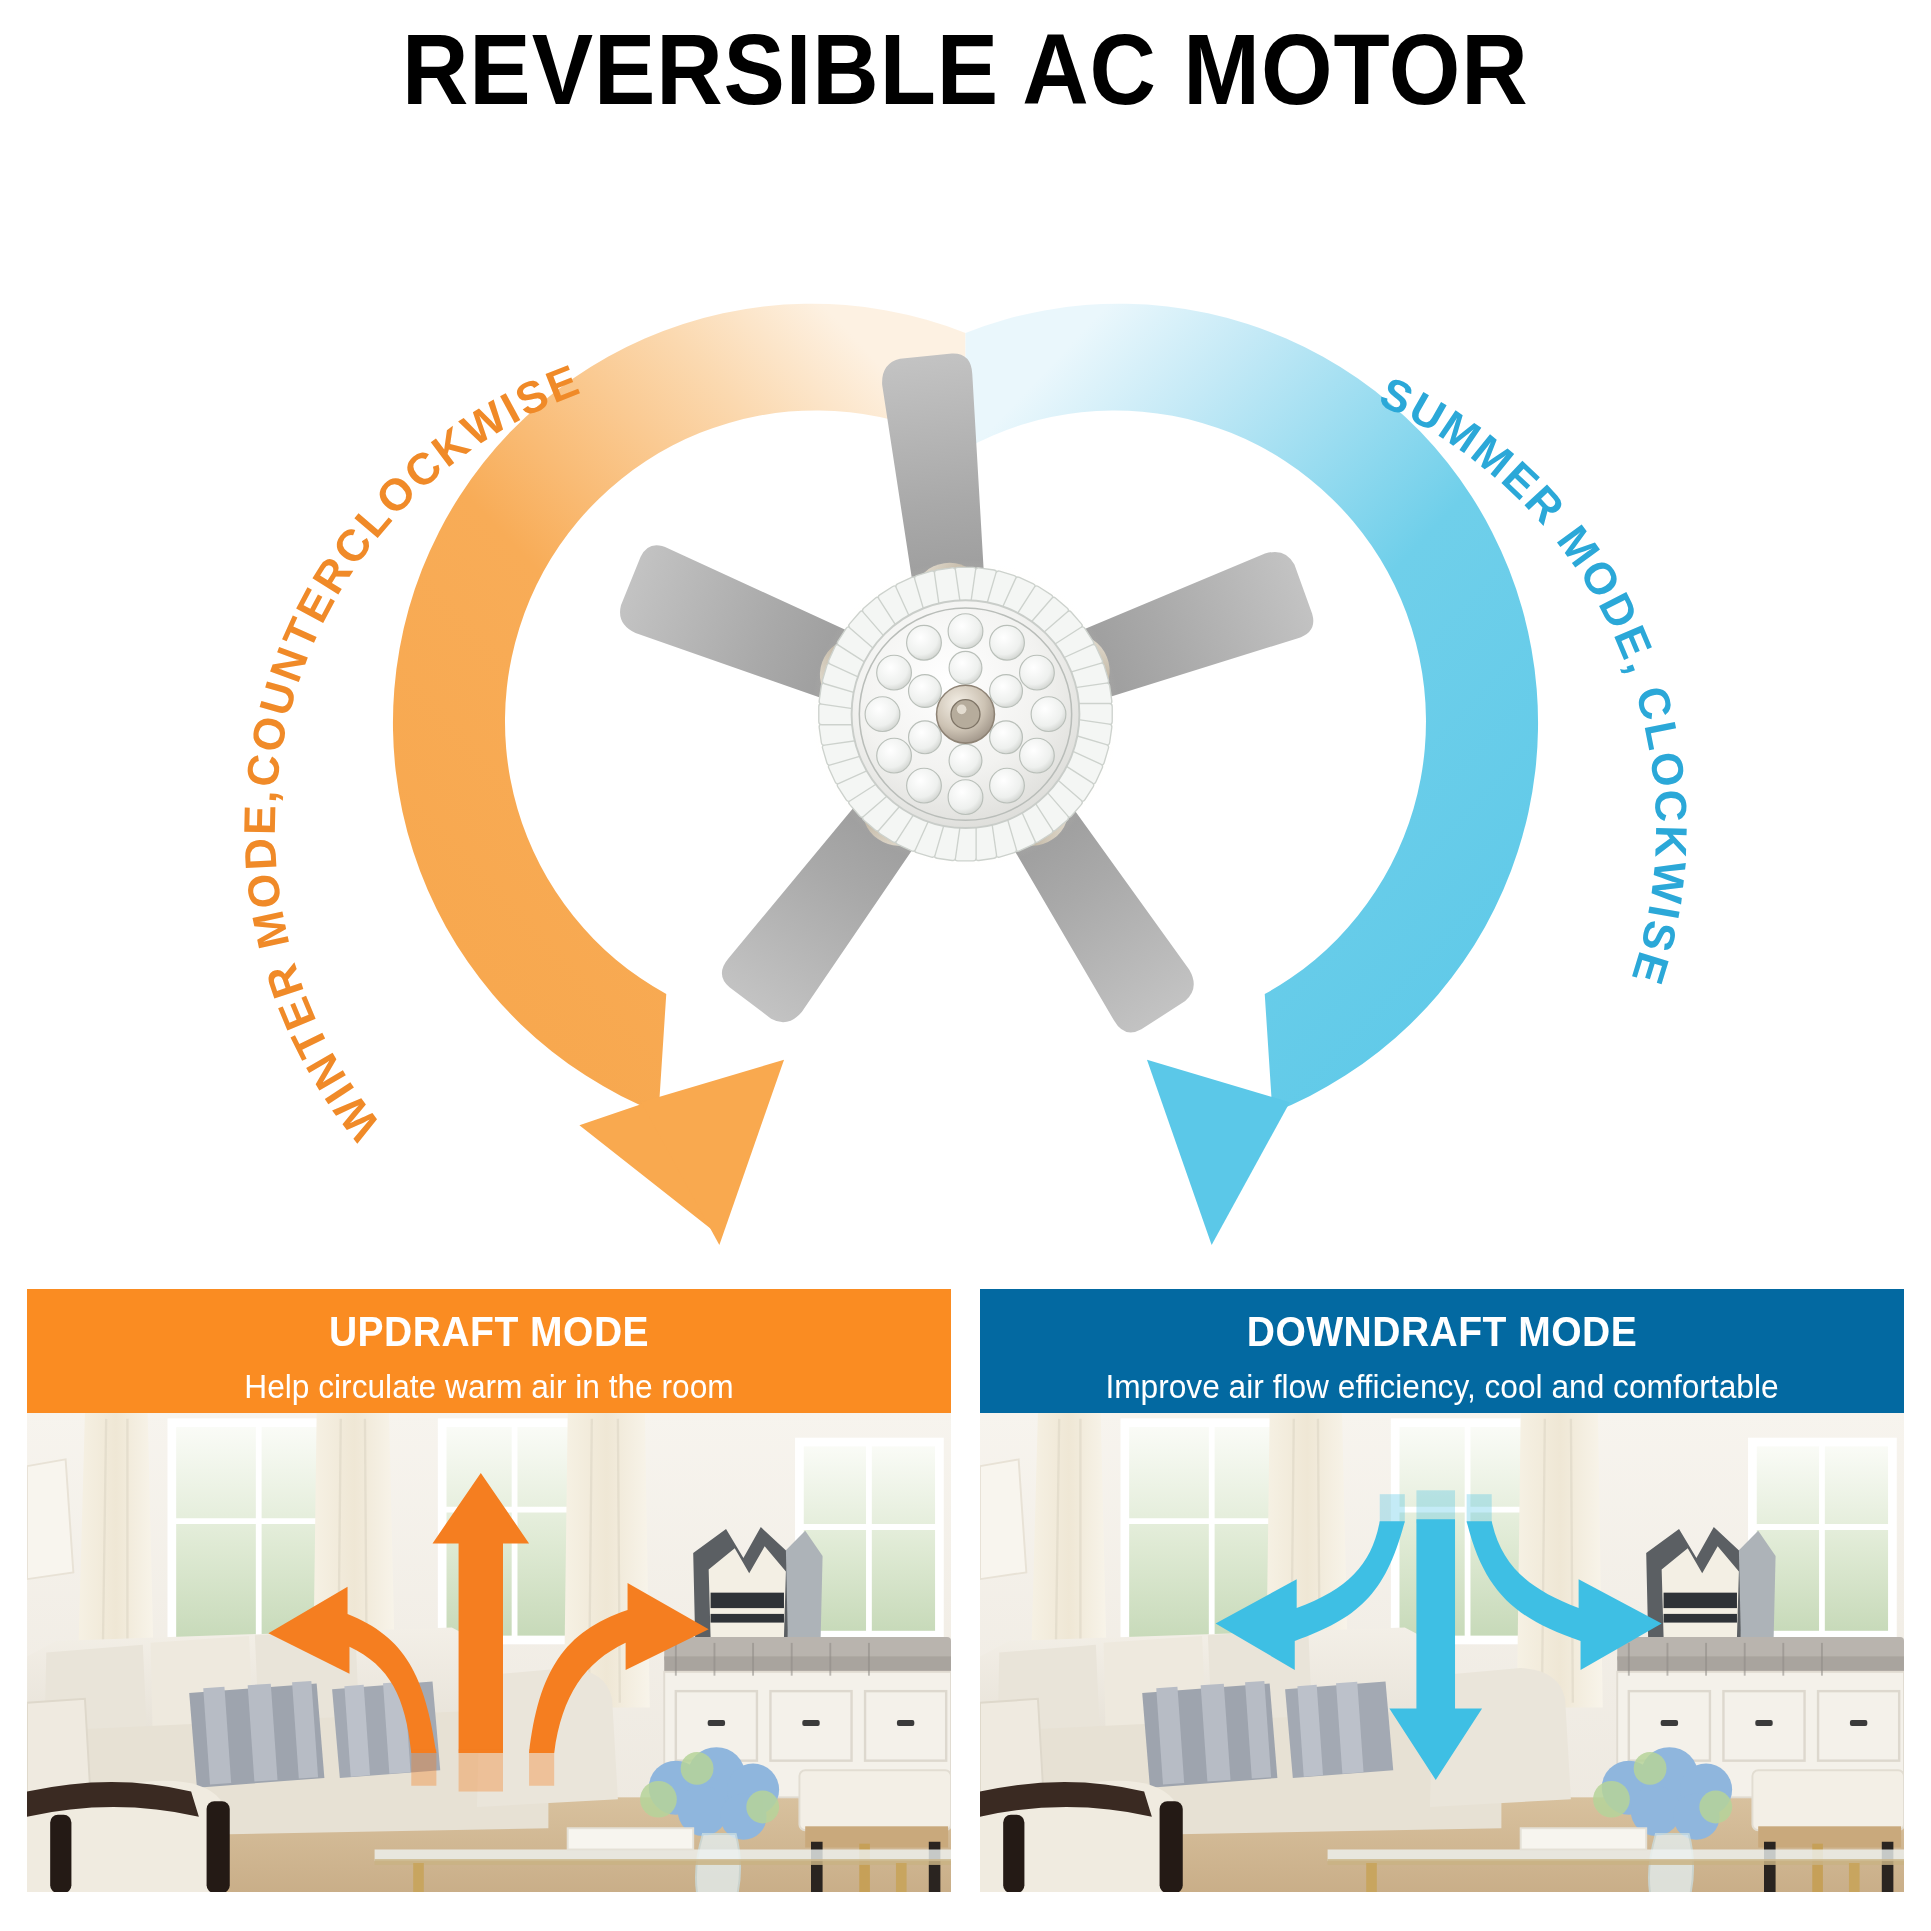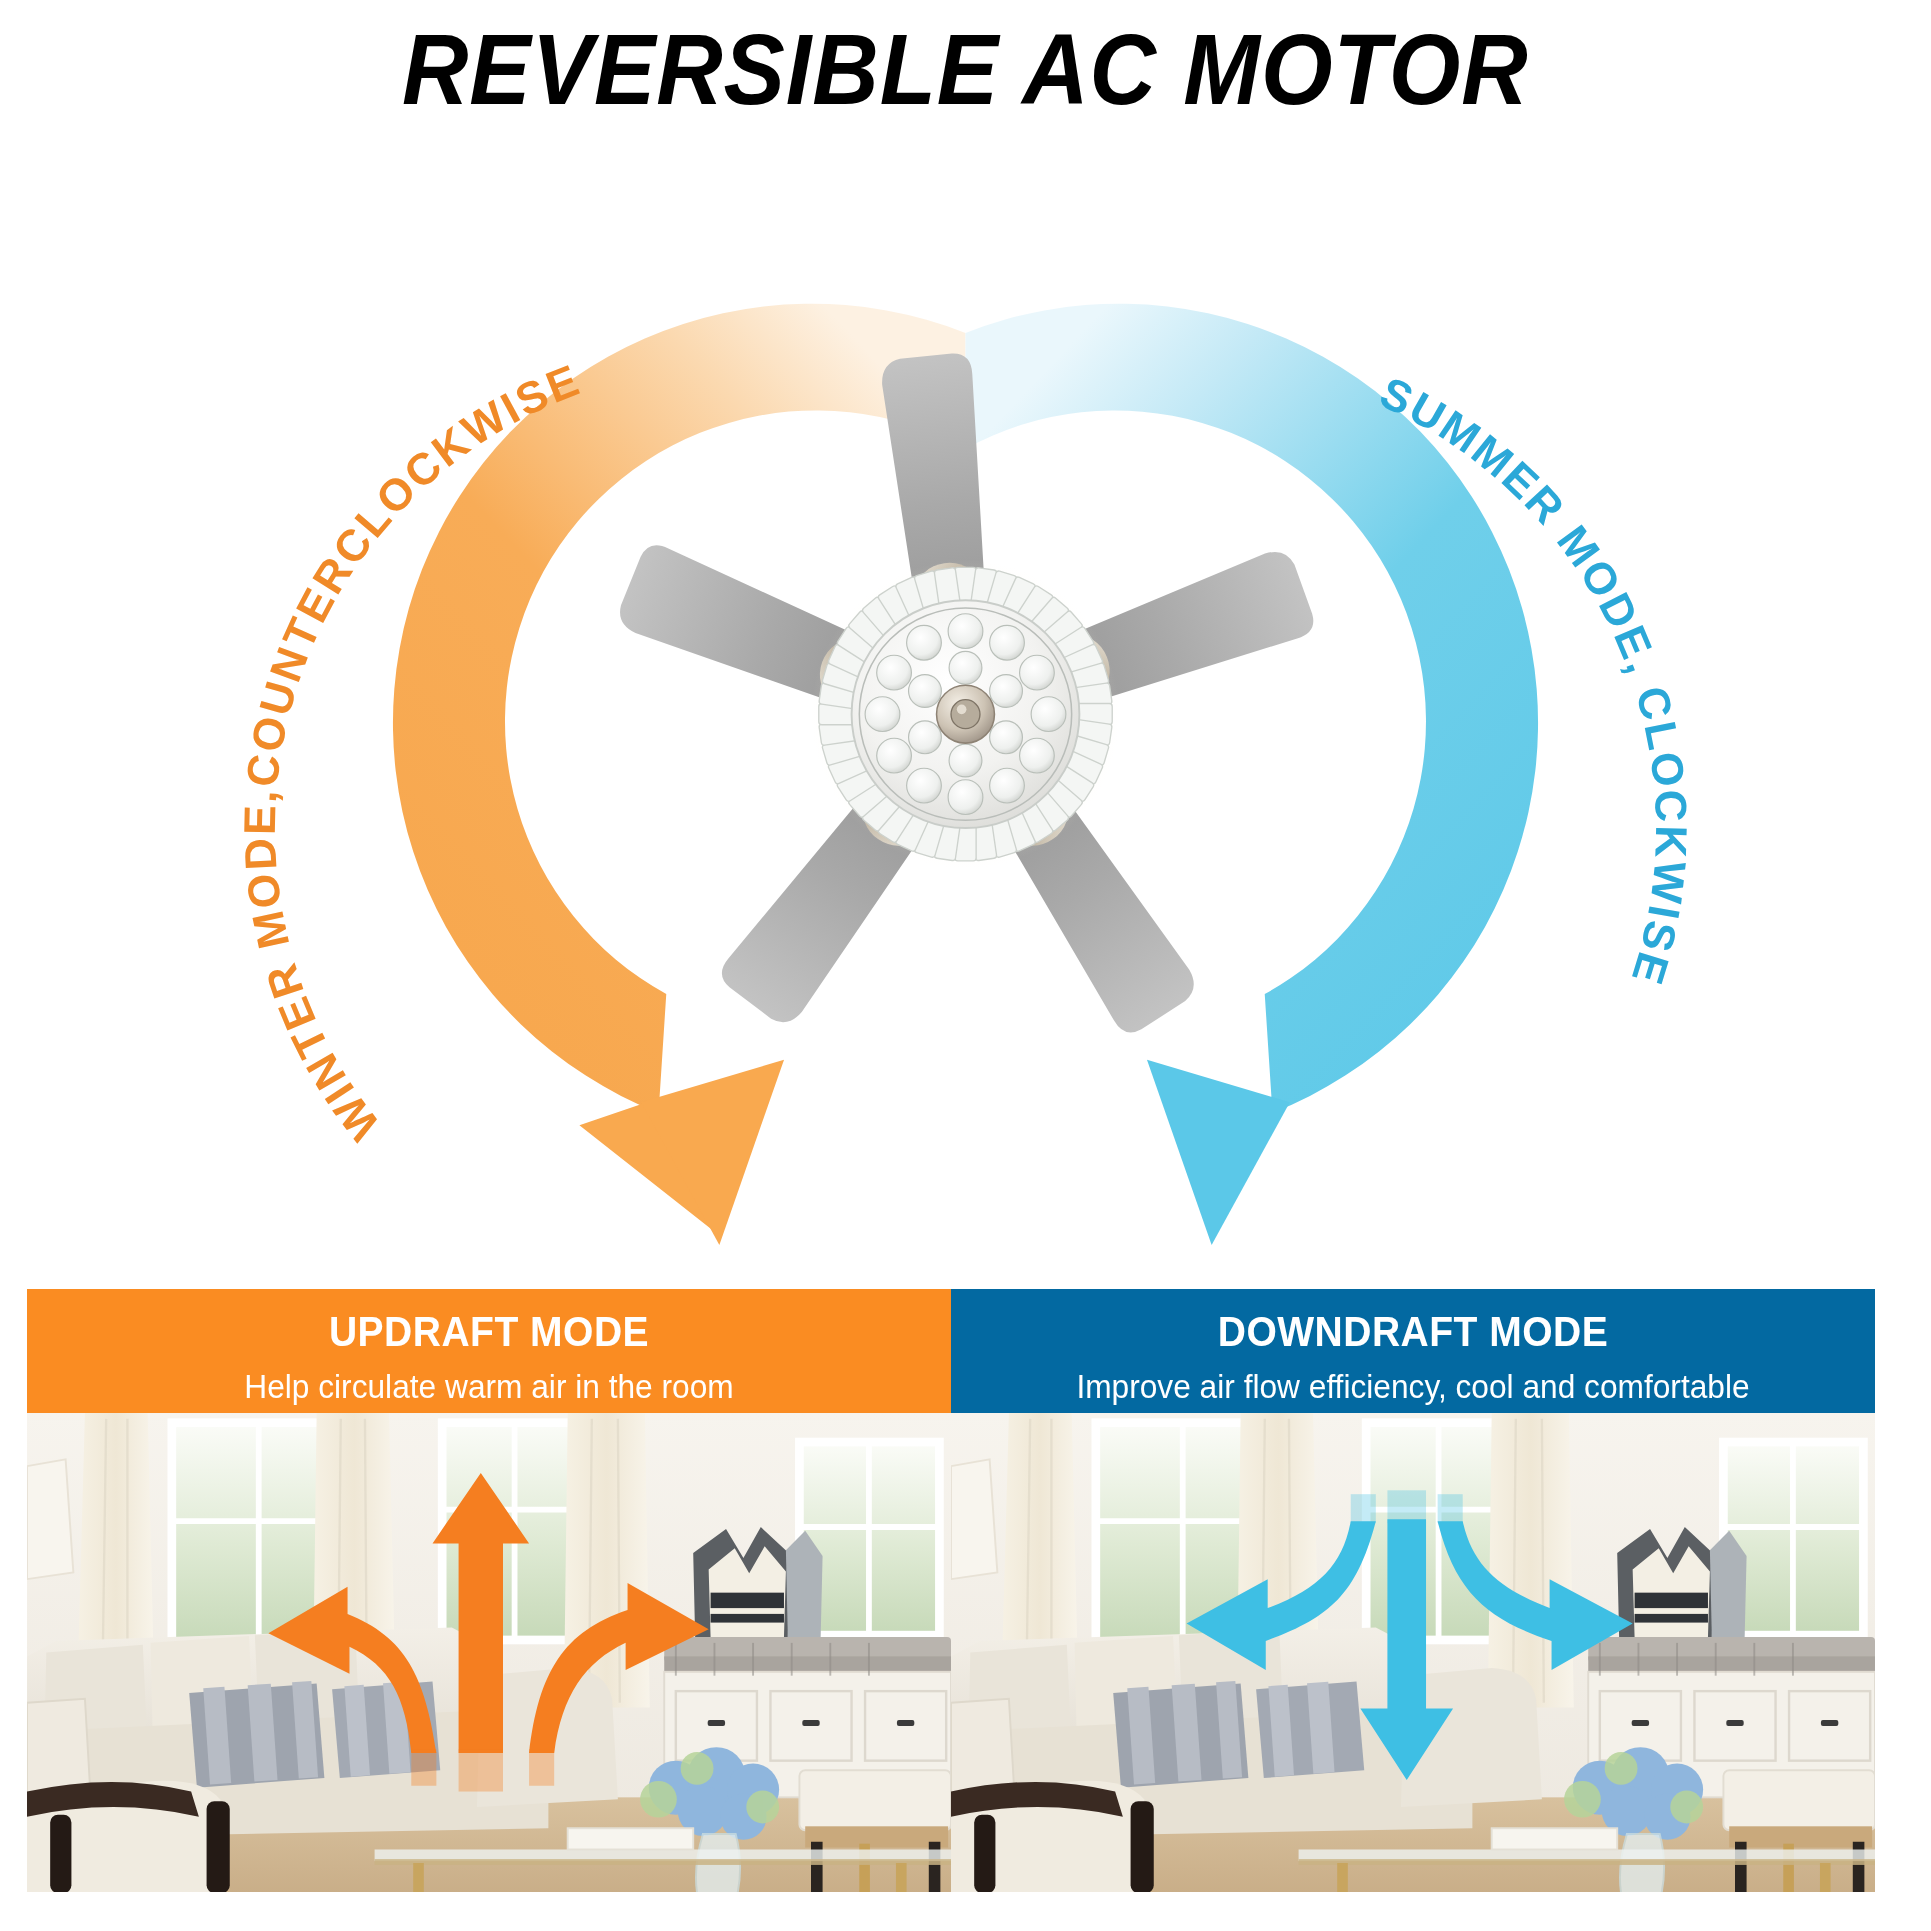--- a/index.html
+++ b/index.html
@@ -15,21 +15,20 @@
     position: relative;
   }
 
   
   .title-wrap {
     position: absolute;
     top: 17.4px;
     left: 0;
     width: 1931px;
     text-align: center;
-    font-style: italic;
   }
   .title {
     display: inline-block;
     font-family: "Liberation Sans", sans-serif;
     font-weight: bold;
     font-size: 100px;
     letter-spacing: 1px;
     color: #000000;
     transform: scaleX(0.92);
     transform-origin: center;
@@ -47,20 +46,21 @@
   .hero svg { display: block; }
 
   
   .panels {
     position: absolute;
     top: 1289px;
     left: 27px;
     width: 1877px;
     height: 603px;
     display: flex;
+    gap: 29px;
   }
   .panel {
     width: 924px;
     height: 603px;
     position: relative;
     overflow: hidden;
   }
   .panel-header {
     height: 124px;
     width: 100%;

